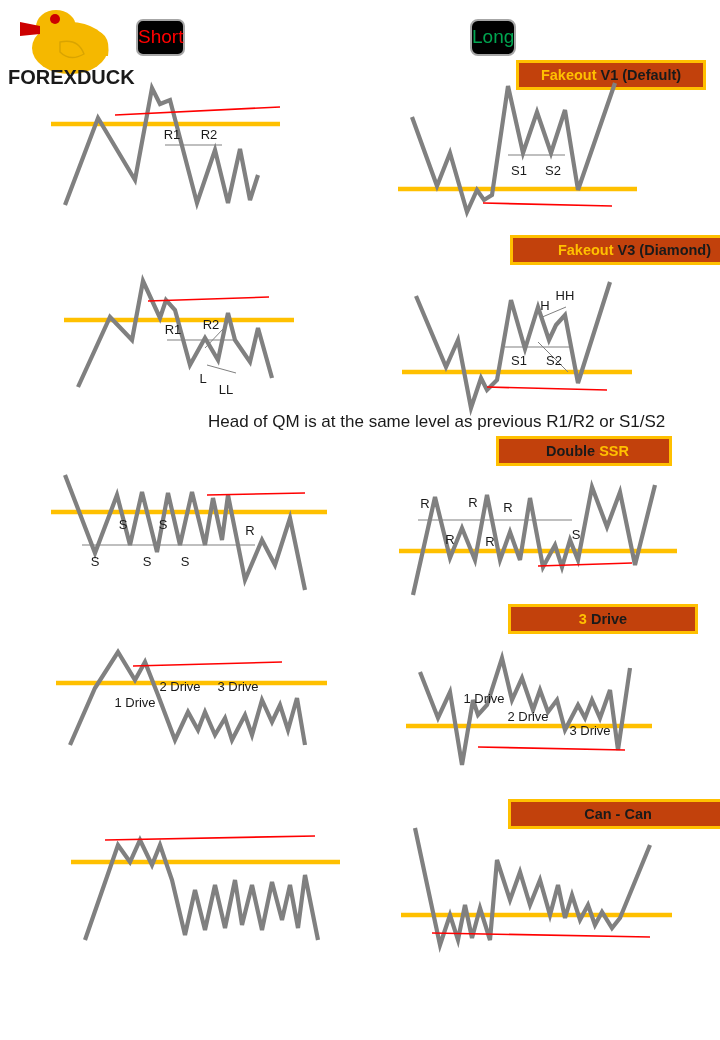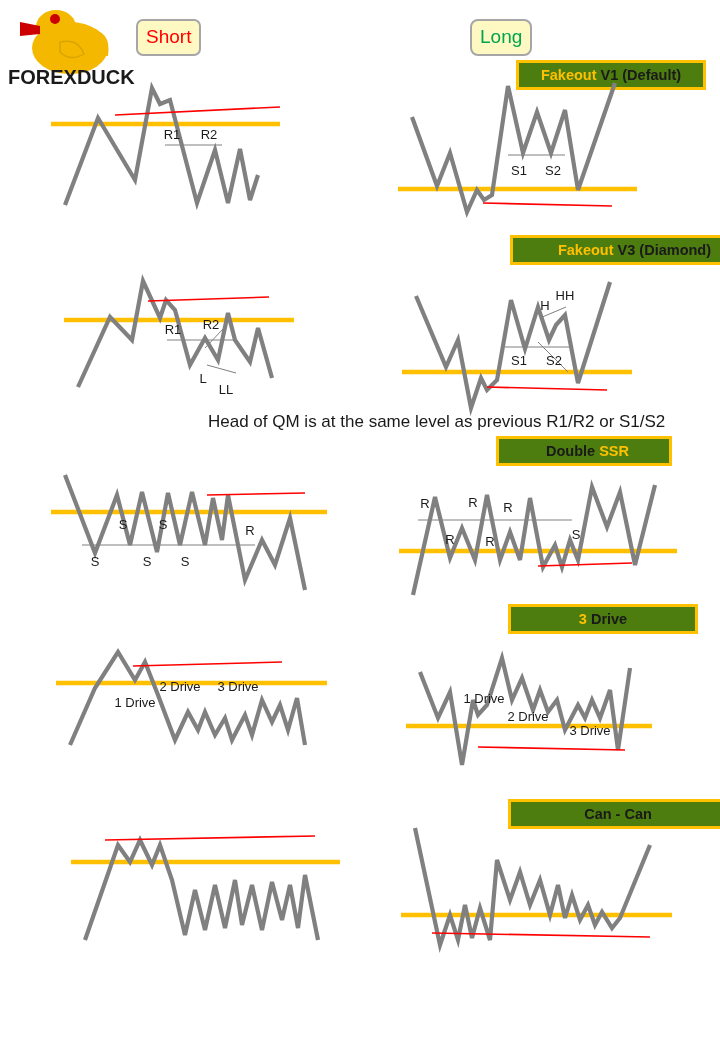--- a/index.html
+++ b/index.html
@@ -15,35 +15,35 @@
 
   
   .logo { position:absolute; left:8px; top:0; width:130px; height:88px;text-align:center; }
   .logo svg { display:block; }
 
   
   .colbadge {
     position:absolute;
     border:2px solid #a6a6a6;
     border-radius:7px;
-    background:#fef9c3;
+    background:#000000;
     font-size:19px;
     line-height:1;
-    padding:6px 8px 8px;
+    padding:6px 0 8px;
     text-align:right;
     white-space:nowrap;
   }
   .colbadge.short { left:136px; top:19px; color:#ff0000; }
   .colbadge.long  { left:470px; top:19px; color:#00a550;border-radius:8px; }
 
   
   .sectitle {
     position:absolute;
     border:3px solid #ffc000;
-    background:#4d7c0f;
+    background:#c2410c;
     height:30px;
     line-height:24px;
     text-align:center;
     font-size:14.5px;
     font-weight:bold;
     color:#1a1a1a;
     white-space:nowrap;
   }
   .sectitle .hl { color:#ffc000; }
 

